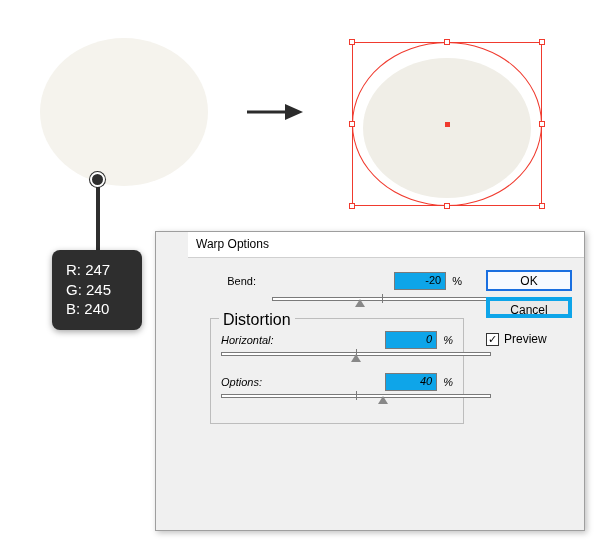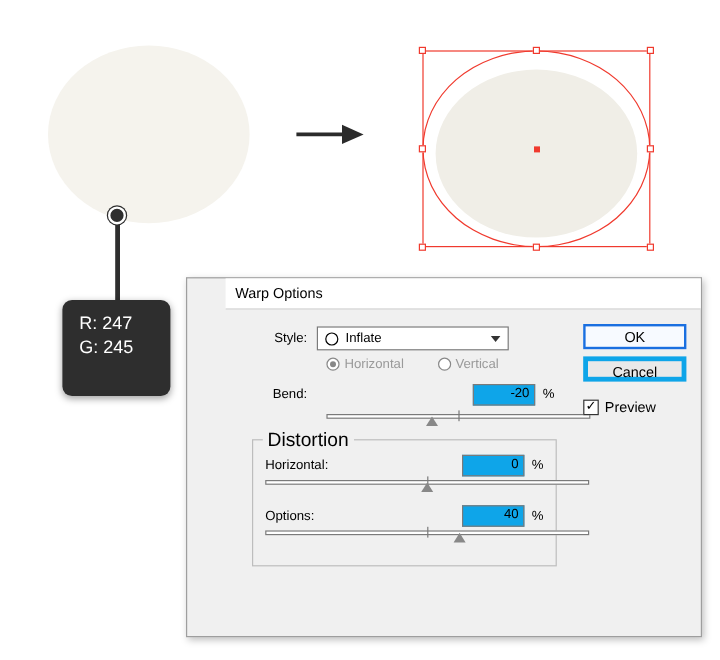--- a/index.html
+++ b/index.html
@@ -204,21 +204,21 @@
     margin: 6px 108px 0 8px;
     padding: 12px 10px 8px 10px;
   }
   .fieldset .legend {
     position: absolute; top: -8px; left: 8px;
     background: #F0F0F0; padding: 0 4px;
     font-size: 16px;
   }
   .fieldset .lbl2 { width: 60px; display: inline-block; }
   .fieldset .slider { margin-left: 0; width: 270px;}
-  .fs-row { display:flex; align-items:center; justify-content:flex-start; }
+  .fs-row { display:flex; align-items:center; justify-content:flex-start;font-style:italic; }
   .fs-row .spacer { flex:1; }
 
   .btn-col {
     position: absolute;
     right: 12px; top: 12px;
     width: 86px;
     display: flex; flex-direction: column; gap: 6px;
   }
   .btn {
     height: 21px;
@@ -265,43 +265,28 @@
   <div class="handle" style="left:99px; top:168px;"></div>
   <div class="handle" style="left:194px; top:168px;"></div>
   <div class="center-dot" style="left:100px; top:87px;"></div>
 </div>
 
 <div class="probe-line"></div>
 <div class="probe-dot"></div>
 <div class="swatch">
   <div>R: 247</div>
   <div>G: 245</div>
+  <div>B: 240</div>
 </div>
 
 <div class="dialog">
   <div class="titlebar">Warp Options</div>
   <div class="dialog-body">
 
-    <div class="row">
-      <span class="lbl">Style:</span>
-      <div class="style-select">
-        <span class="glyph"></span>
-        <span class="txt">Inflate</span>
-        <span class="chev"></span>
-      </div>
-    </div>
-
-    <div class="radio-row">
-      <span>
-        <span class="radio checked"></span><span>Horizontal</span>
-      </span>
-      <span>
-        <span class="radio"></span><span>Vertical</span>
-      </span>
-    </div>
+
 
     <div class="row">
       <span class="lbl">Bend:</span>
       <span style="flex:1"></span>
       <div class="numbox">-20</div>
       <span class="pct">%</span>
       <span style="width:110px"></span>
     </div>
     <div class="slider">
       <div class="track"></div>

